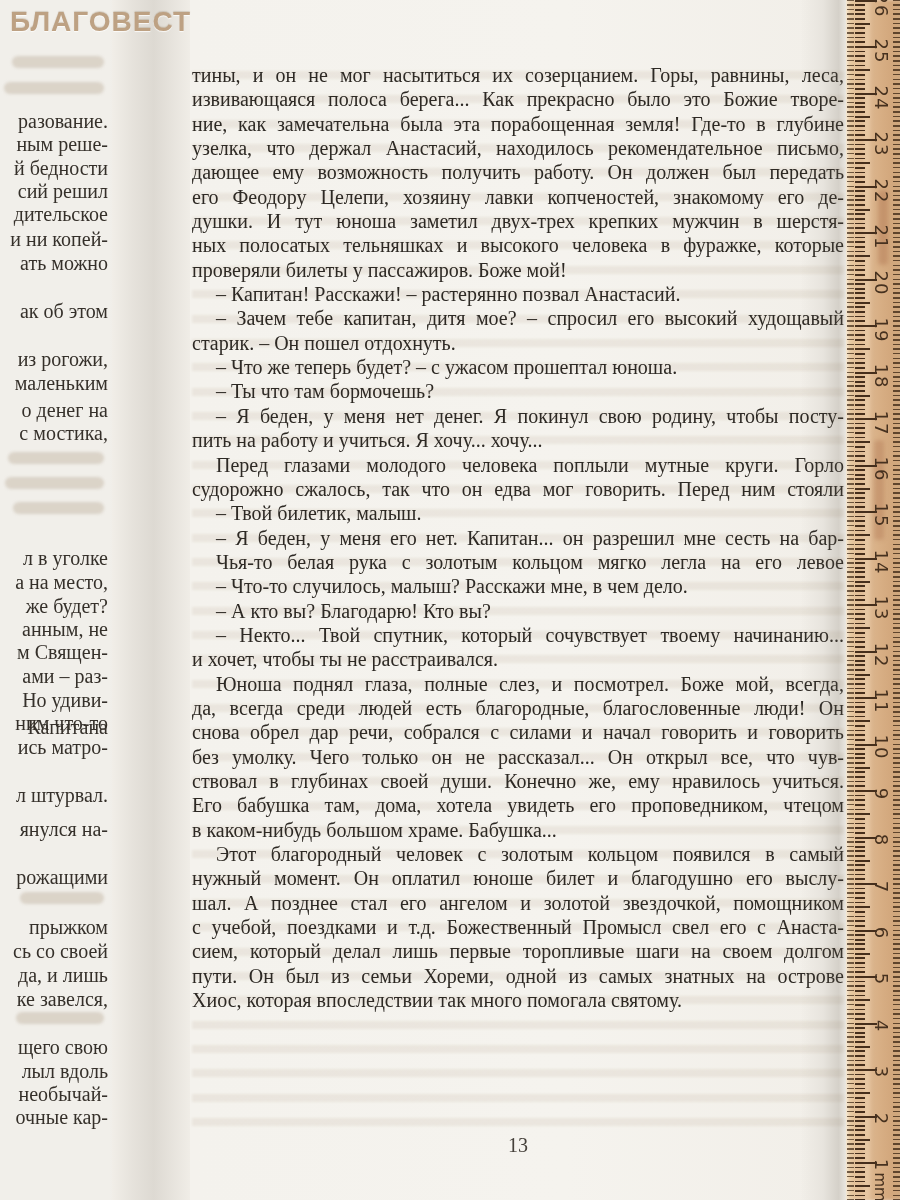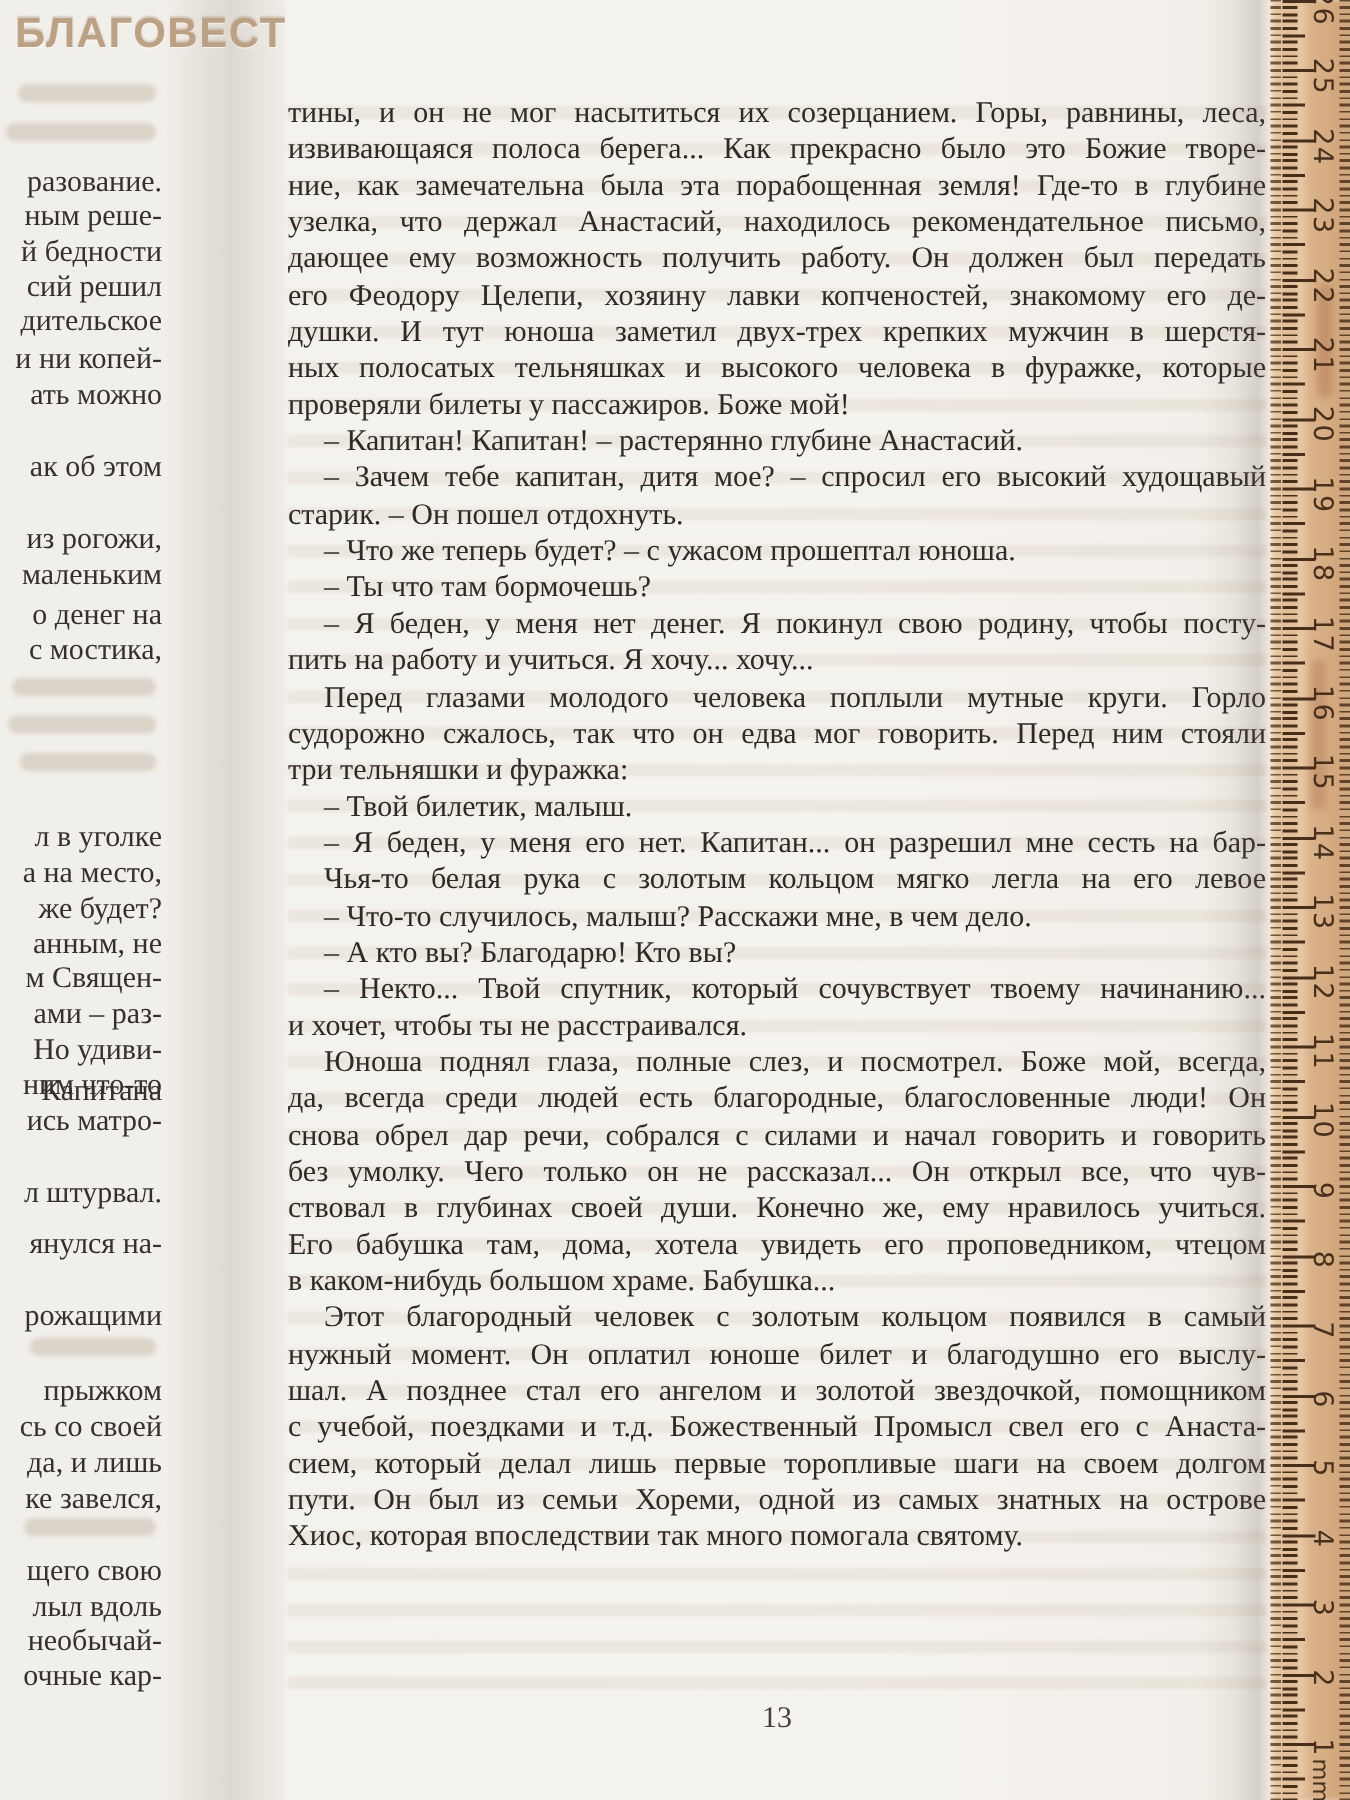--- a/index.html
+++ b/index.html
@@ -150,40 +150,39 @@
       <div class="line">извивающаяся полоса берега... Как прекрасно было это Божие творе-</div>
       <div class="line">ние, как замечательна была эта порабощенная земля! Где-то в глубине</div>
       <div class="line">узелка, что держал Анастасий, находилось рекомендательное письмо,</div>
       <div class="line">дающее ему возможность получить работу. Он должен был передать</div>
       <div class="line">его Феодору Целепи, хозяину лавки копченостей, знакомому его де-</div>
       <div class="line">душки. И тут юноша заметил двух-трех крепких мужчин в шерстя-</div>
       <div class="line">ных полосатых тельняшках и высокого человека в фуражке, которые</div>
       <div class="line end">проверяли билеты у пассажиров. Боже мой!</div>
     </div>
     <div>
-      <div class="line ind end">– Капитан! Капитан! – растерянно глубине Анастасий.</div>
+      <div class="line ind end">– Капитан! Расскажи! – растерянно позвал Анастасий.</div>
     </div>
     <div>
       <div class="line ind">– Зачем тебе капитан, дитя мое? – спросил его высокий худощавый</div>
       <div class="line end">старик. – Он пошел отдохнуть.</div>
     </div>
     <div>
       <div class="line ind end">– Что же теперь будет? – с ужасом прошептал юноша.</div>
     </div>
     <div>
       <div class="line ind end">– Ты что там бормочешь?</div>
     </div>
     <div>
       <div class="line ind">– Я беден, у меня нет денег. Я покинул свою родину, чтобы посту-</div>
       <div class="line end">пить на работу и учиться. Я хочу... хочу...</div>
     </div>
     <div>
       <div class="line ind">Перед глазами молодого человека поплыли мутные круги. Горло</div>
       <div class="line">судорожно сжалось, так что он едва мог говорить. Перед ним стояли</div>
-      <div class="line end">три тельняшки и фуражка:</div>
     </div>
     <div>
       <div class="line ind end">– Твой билетик, малыш.</div>
     </div>
     <div>
       <div class="line ind">– Я беден, у меня его нет. Капитан... он разрешил мне сесть на бар-</div>
     </div>
     <div>
       <div class="line ind">Чья-то белая рука с золотым кольцом мягко легла на его левое</div>
     </div>

